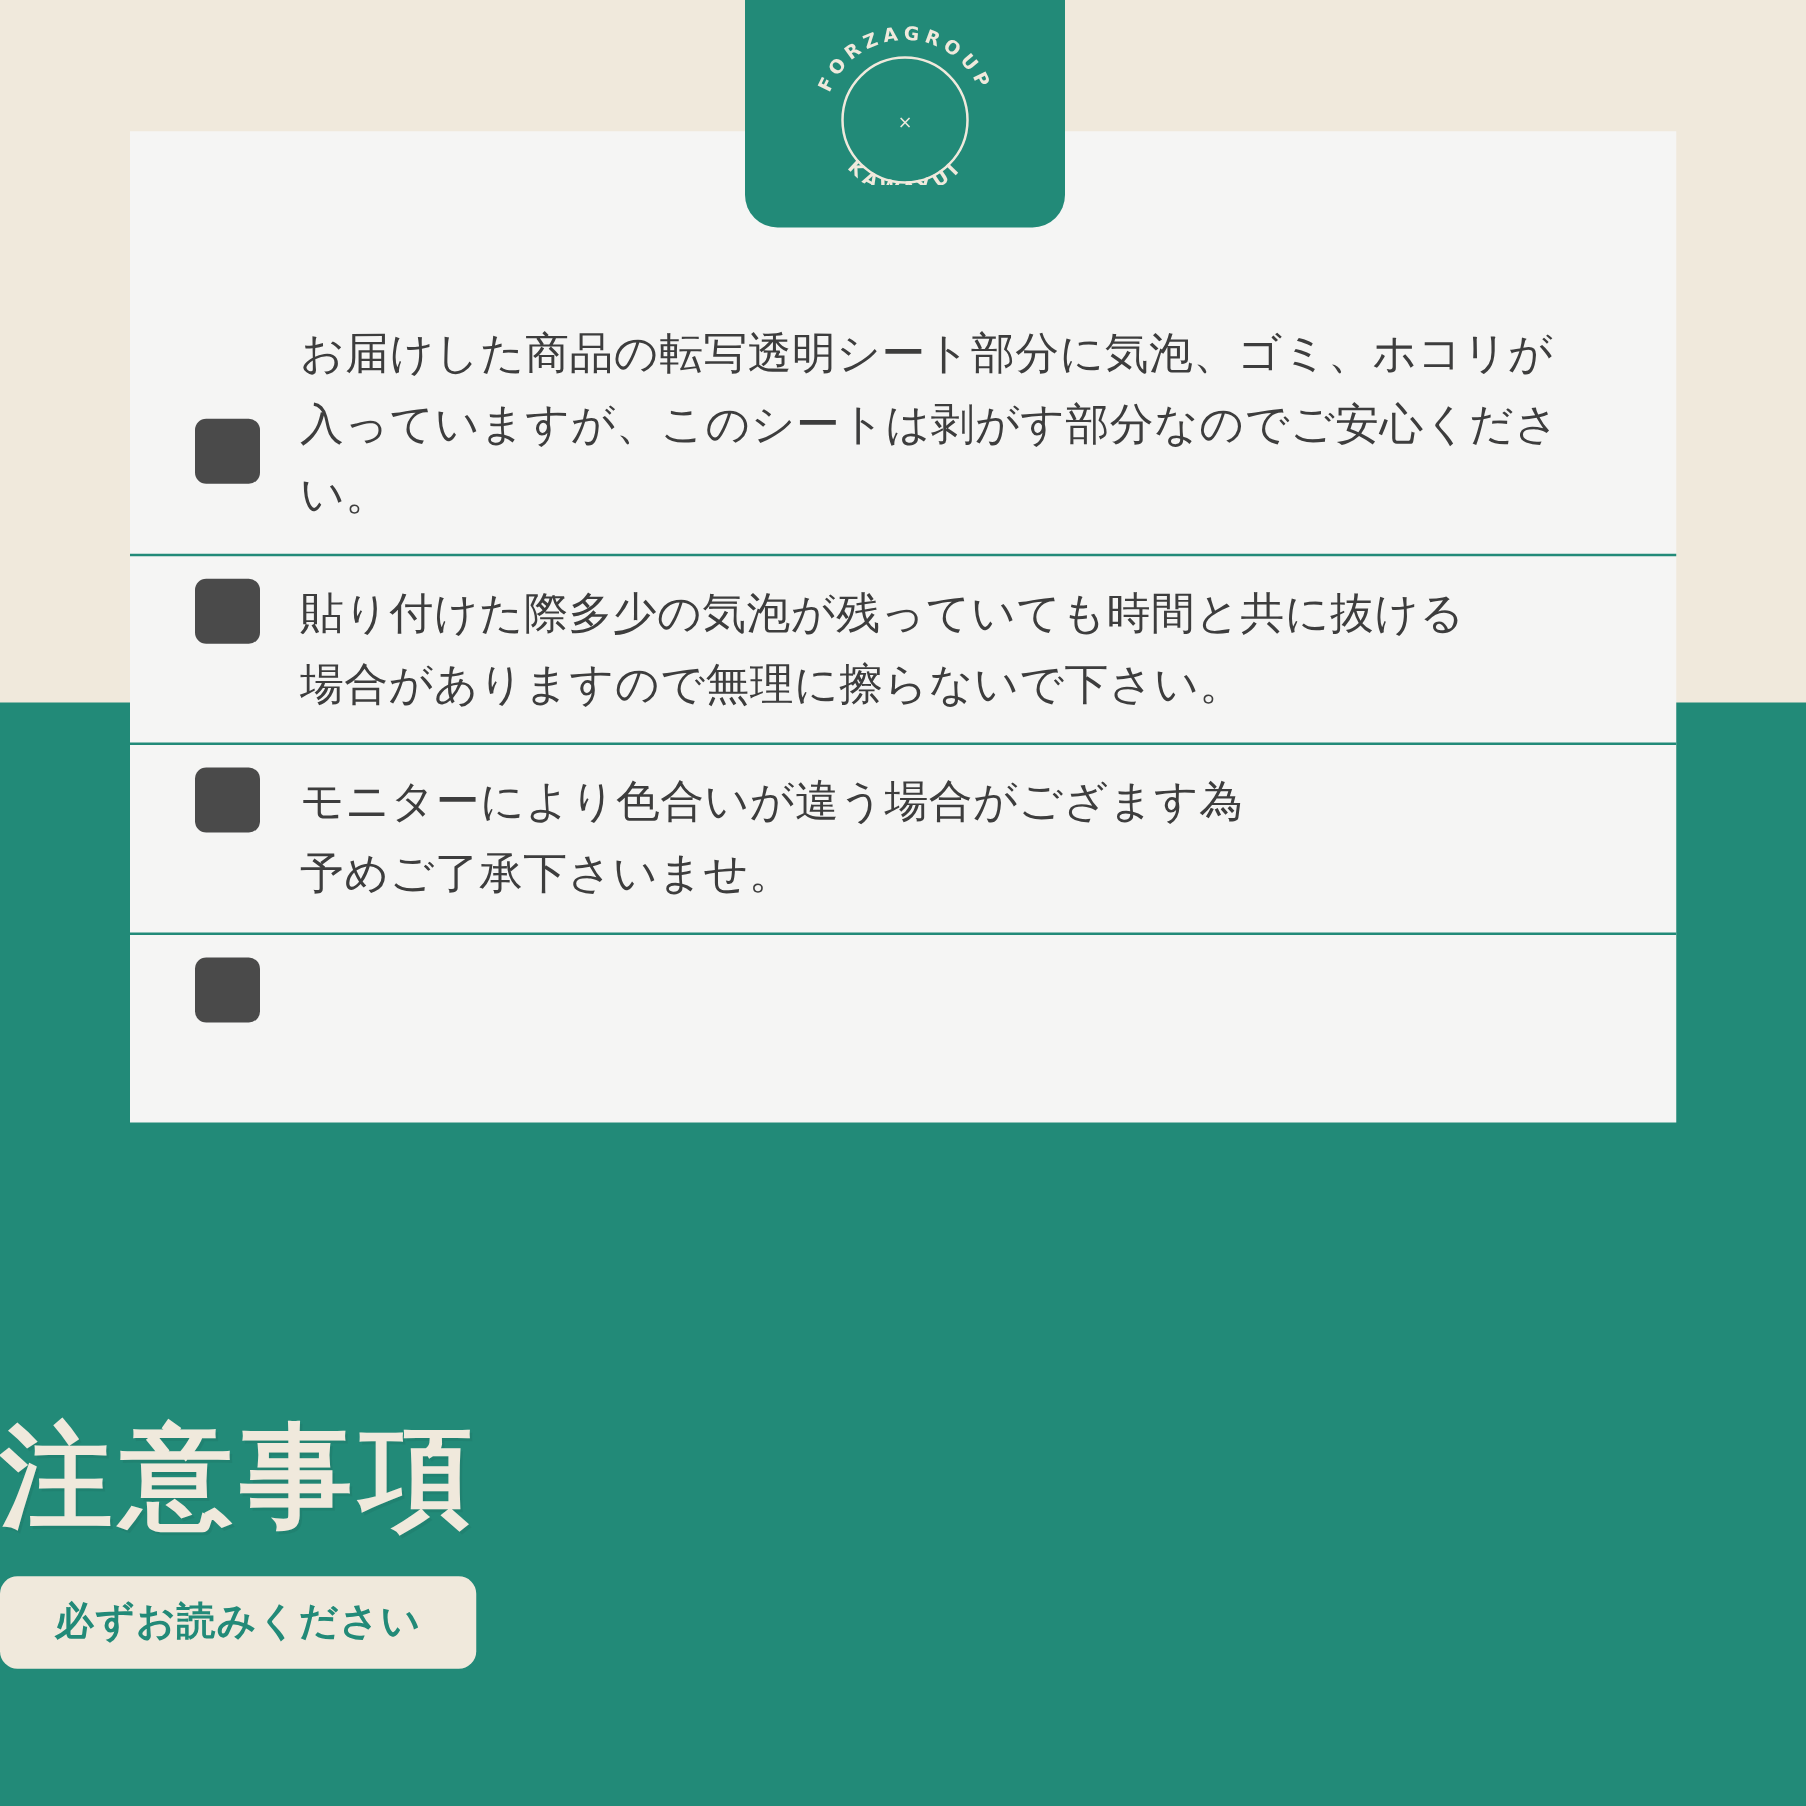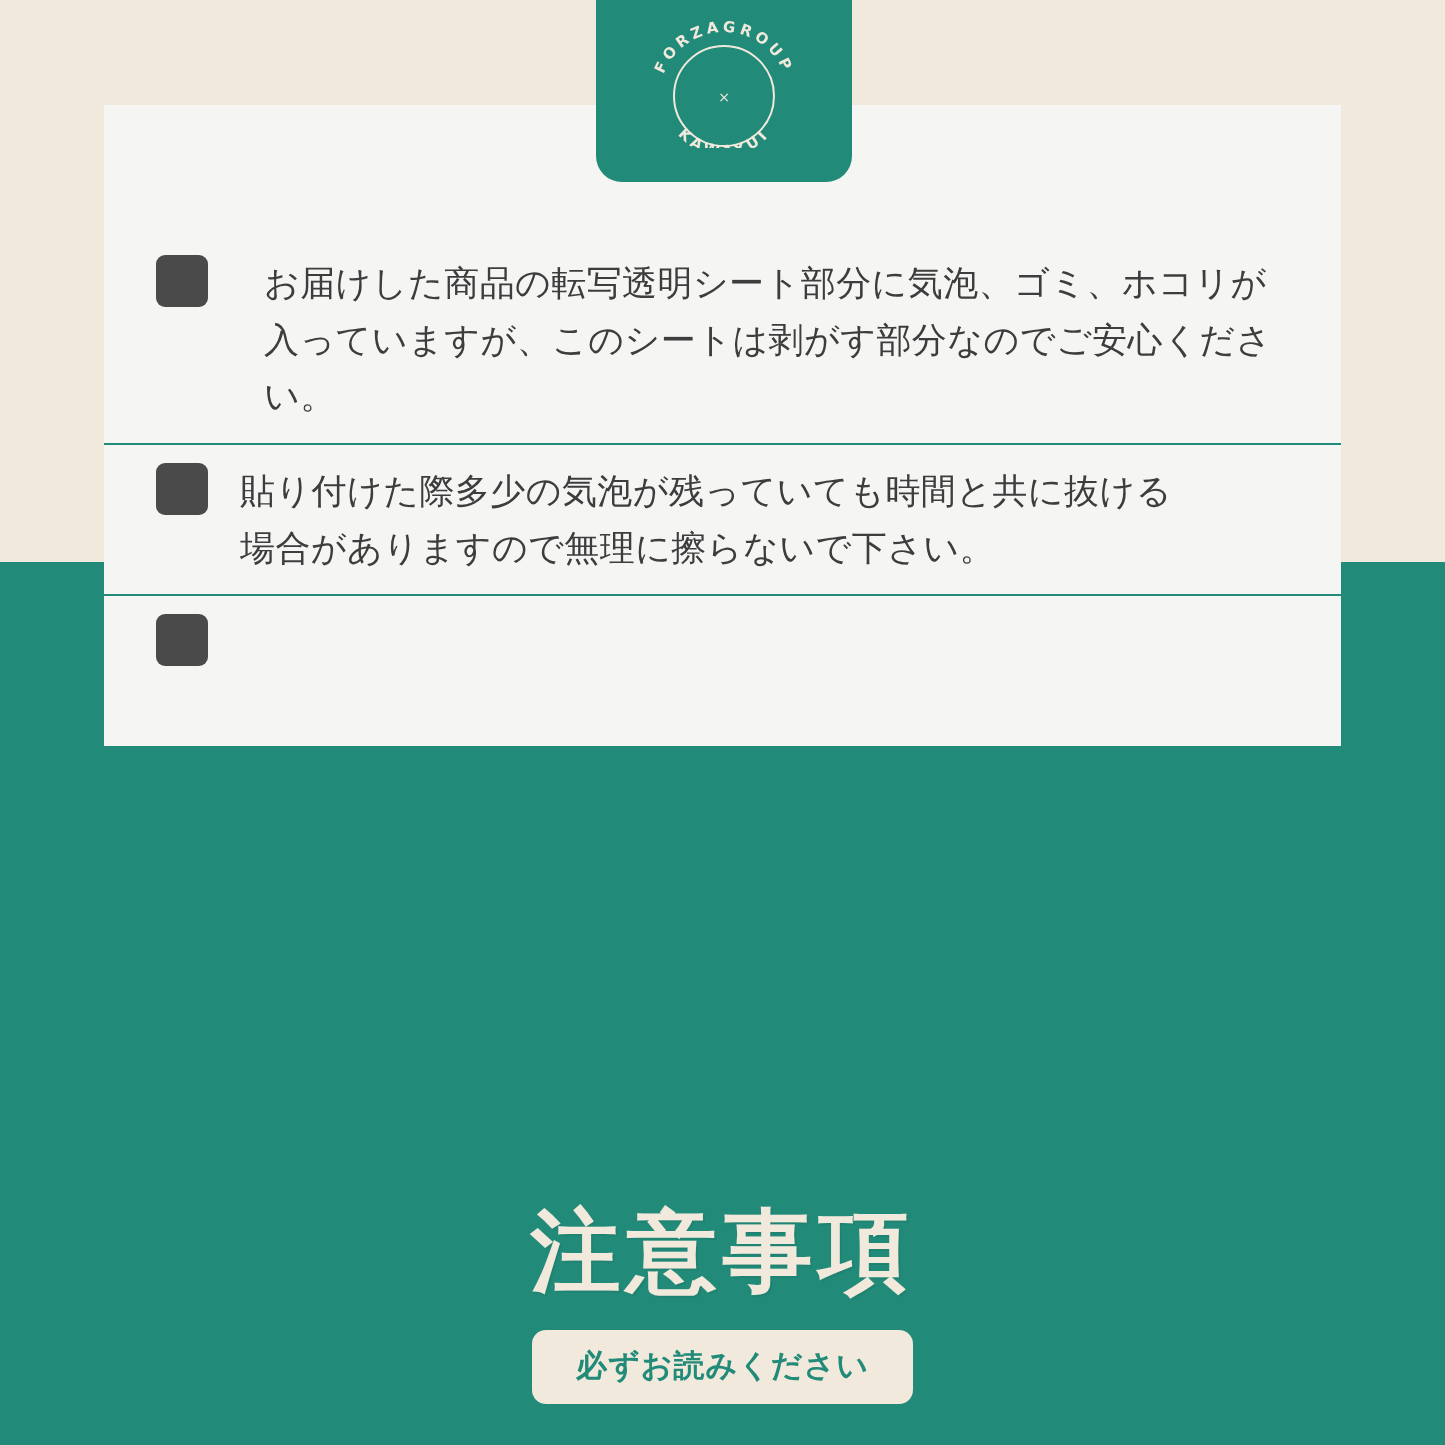--- a/index.html
+++ b/index.html
@@ -62,21 +62,21 @@
     display: flex;
     align-items: flex-start;
     min-height: 148px;
     padding: 18px 40px 18px 0;
     box-sizing: border-box;
     border-bottom: 2px solid #228a78;
   }
   .note-row:first-child {
     padding-top: 150px;
     min-height: 280px;
-    gap: 24px;
+    align-items: flex-end;
   }
   .note-row:last-child {
     border-bottom: none;
     min-height: 150px;
   }
 
   .bullet {
     flex: 0 0 auto;
     width: 52px;
     height: 52px;
@@ -97,22 +97,21 @@
     letter-spacing: 0.4px;
     font-weight: 500;
     white-space: pre-line;
   }
 
   
   .footer {
     position: absolute;
     left: 0;
     right: 0;
-    top: 1195px;
-    text-align: center;
+    top: 1126px;
     z-index: 4;
   }
   .footer-title {
     font-size: 90px;
     font-weight: 700;
     color: #f0e9dc;
     letter-spacing: 6px;
     line-height: 1.25;
     text-shadow: 2px 2px 0 rgba(0,0,0,0.05);
   }
@@ -159,20 +158,25 @@
       <div class="note-text">お届けした商品の転写透明シート部分に気泡、ゴミ、ホコリが
 入っていますが、このシートは剥がす部分なのでご安心ください。</div>
     </div>
 
     <div class="note-row">
       <span class="bullet"></span>
       <div class="note-text">貼り付けた際多少の気泡が残っていても時間と共に抜ける
 場合がありますので無理に擦らないで下さい。</div>
     </div>
 
+    <div class="note-row">
+      <span class="bullet"></span>
+      <div class="note-text">モニターにより色合いが違う場合がござます為
+予めご了承下さいませ。</div>
+    </div>
 
 
     <div class="note-row">
       <span class="bullet"></span>
     </div>
 
   </div>
 
   <div class="footer">
     <div class="footer-title">注意事項</div>

